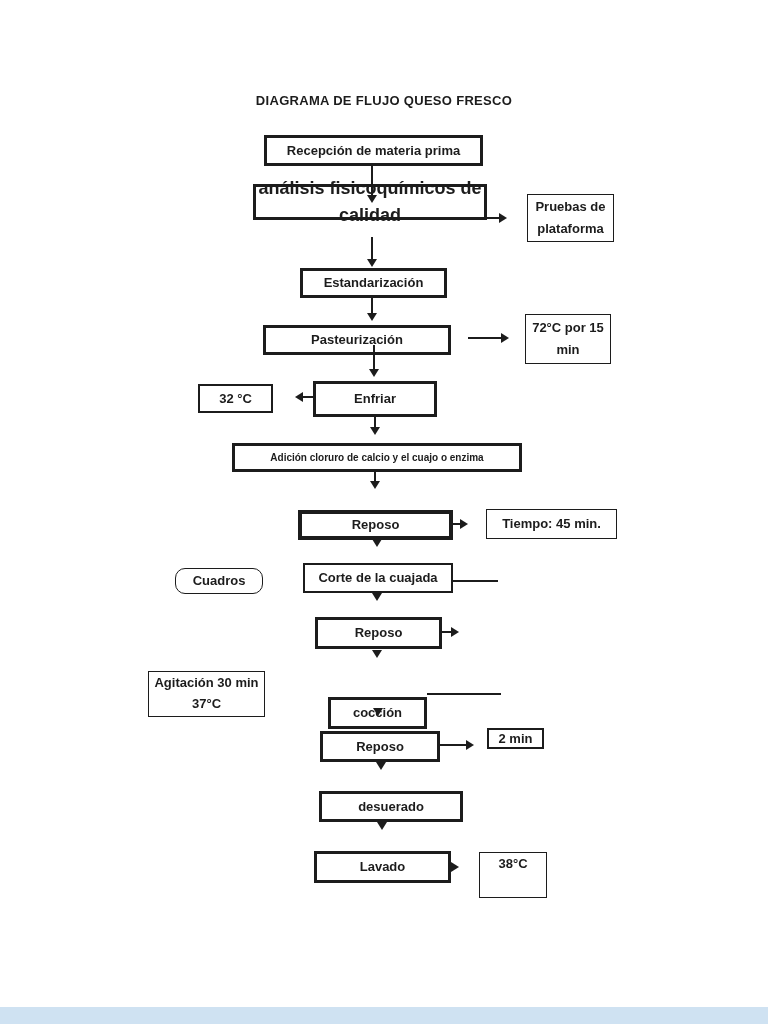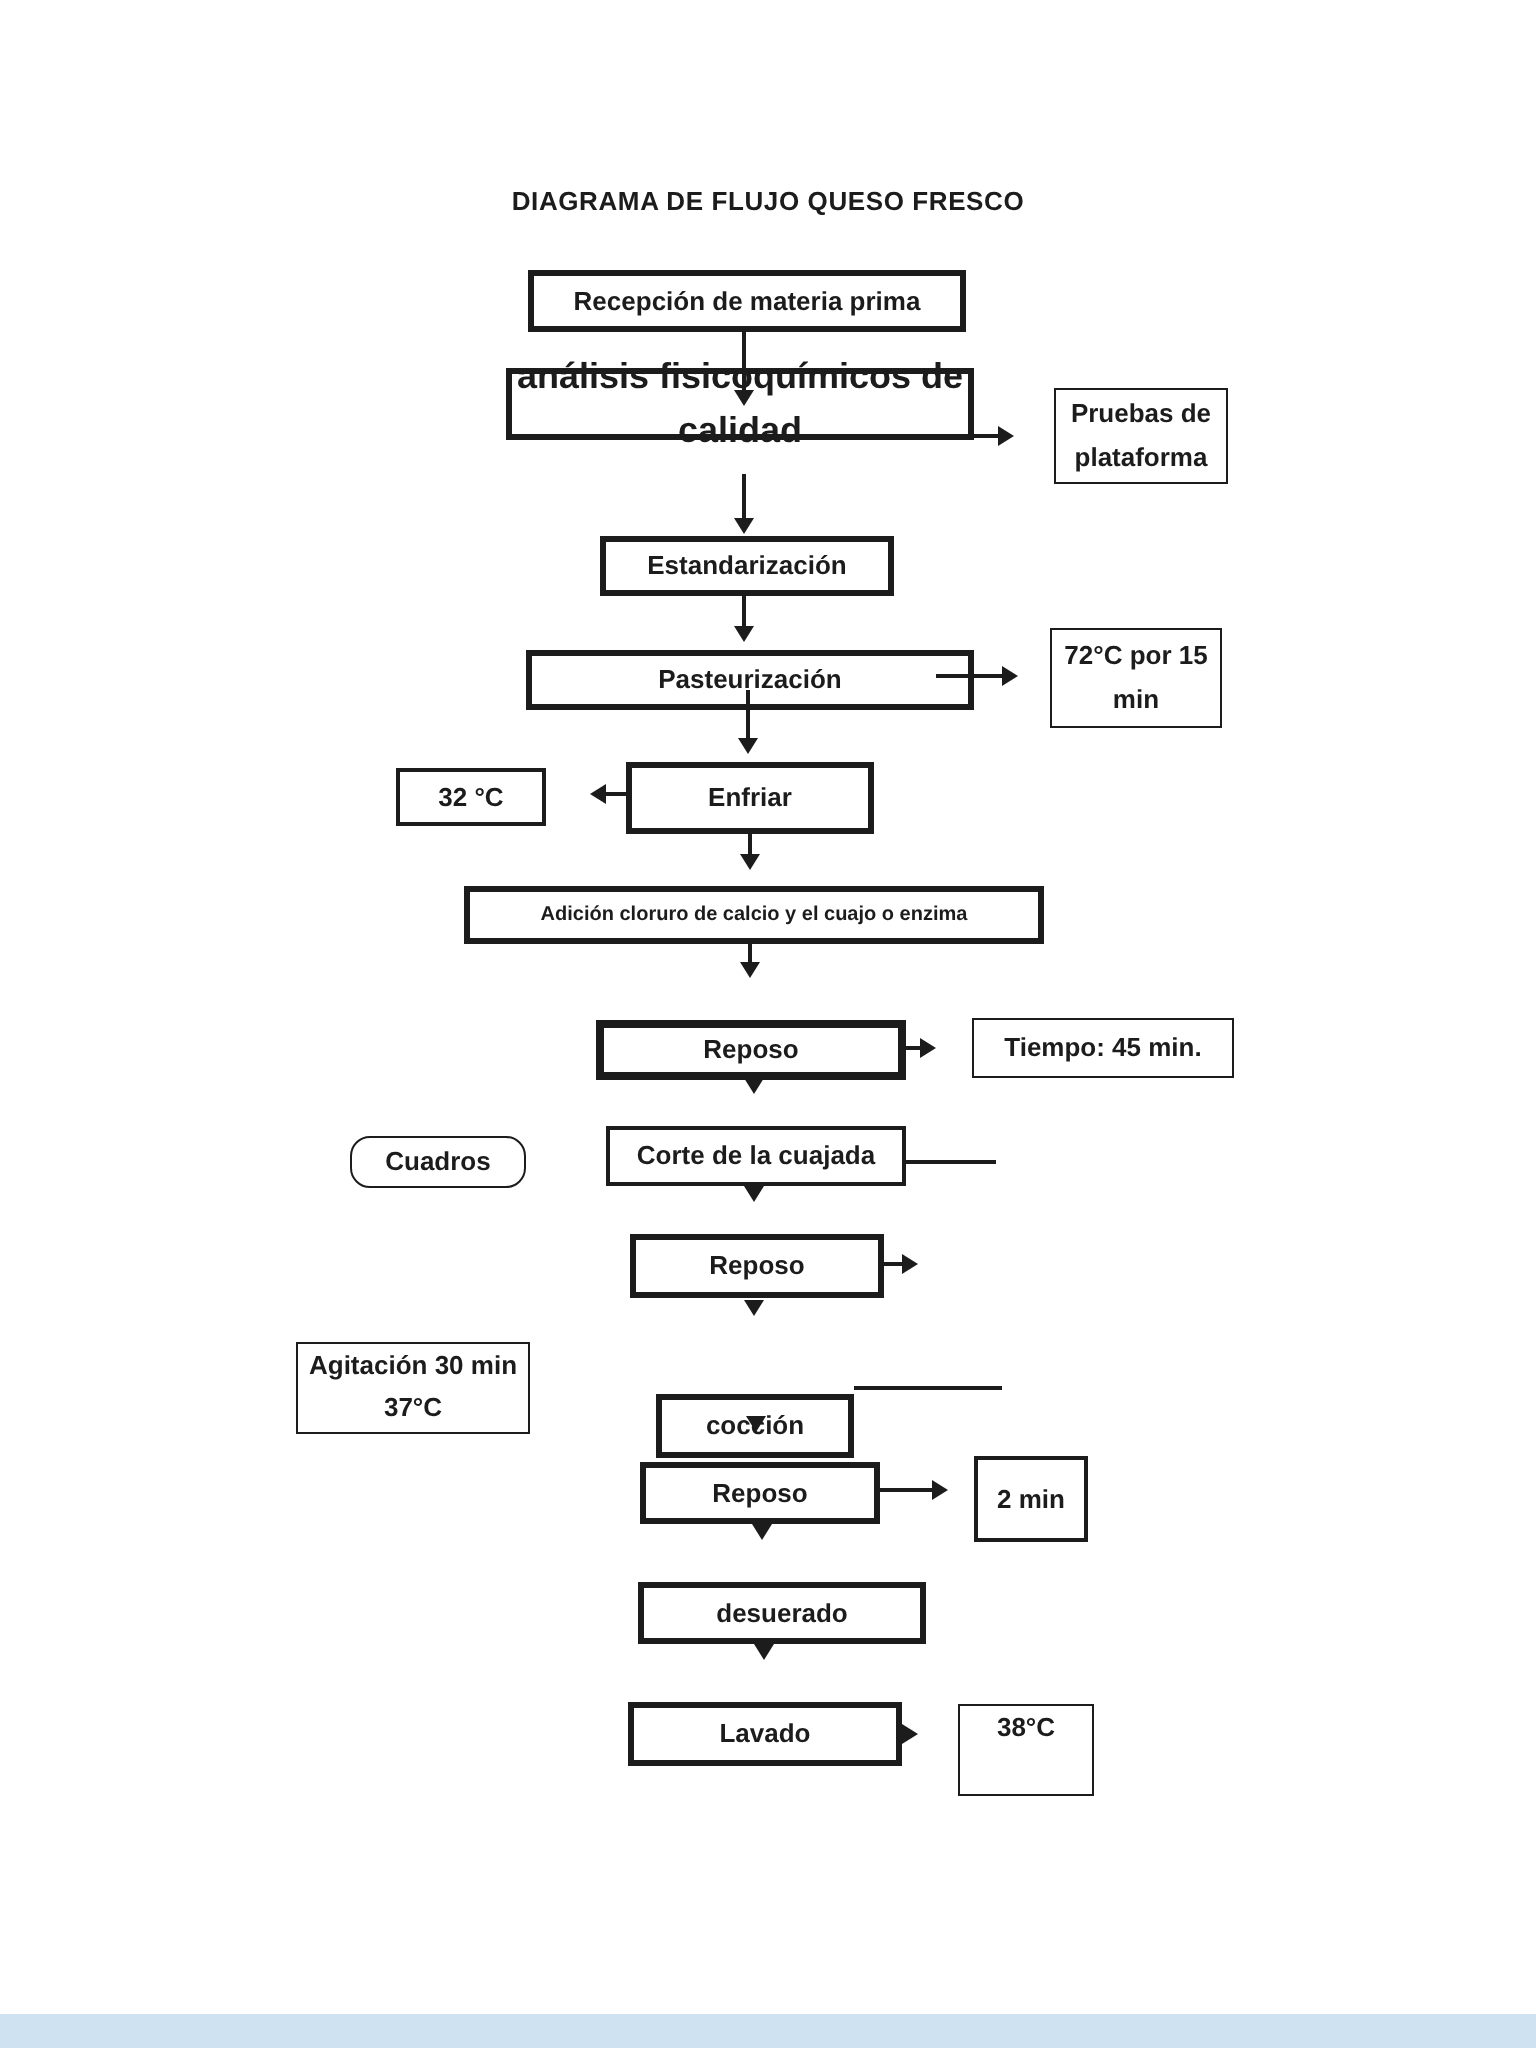--- a/index.html
+++ b/index.html
@@ -29,41 +29,41 @@
 </head>
 <body>
 
 <div id="page">
 
   <div id="doc-title">DIAGRAMA DE FLUJO QUESO FRESCO</div>
 
   <div class="box" style="left:264px;top:135px;width:219px;height:31px;">Recepción de materia prima</div>
   <div class="box" style="left:253px;top:184px;width:234px;height:36px;font-size:18px;">análisis fisicoquímicos de calidad</div>
   <div class="box" style="left:300px;top:268px;width:147px;height:30px;">Estandarización</div>
-  <div class="box" style="left:263px;top:325px;width:224px;height:30px;">Pasteurización</div>
+  <div class="box" style="left:263px;top:325px;width:188px;height:30px;">Pasteurización</div>
   <div class="box" style="left:313px;top:381px;width:124px;height:36px;">Enfriar</div>
   <div class="box" style="left:232px;top:443px;width:290px;height:29px;font-size:10px;">Adición cloruro de calcio y el cuajo o enzima</div>
   <div class="box" style="left:298px;top:510px;width:155px;height:30px;border-width:4px;">Reposo</div>
   <div class="box" style="left:303px;top:563px;width:150px;height:30px;border-width:2.5px;">Corte de la cuajada</div>
   <div class="box" style="left:315px;top:617px;width:127px;height:32px;border-width:3.5px;">Reposo</div>
   <div class="box" style="left:328px;top:676px;width:99px;height:32px;margin-top:21px;">cocción</div>
   <div class="box" style="left:320px;top:731px;width:120px;height:31px;">Reposo</div>
   <div class="box" style="left:319px;top:791px;width:144px;height:31px;">desuerado</div>
   <div class="box" style="left:314px;top:851px;width:137px;height:32px;">Lavado</div>
 
   <div class="box note" style="left:527px;top:194px;width:87px;height:48px;line-height:1.7;">Pruebas de
 plataforma</div>
   <div class="box note" style="left:525px;top:314px;width:86px;height:50px;line-height:1.7;">72°C por 15
 min</div>
   <div class="box note" style="left:198px;top:384px;width:75px;height:29px;border-width:2.5px;">32 °C</div>
   <div class="box note" style="left:486px;top:509px;width:131px;height:30px;">Tiempo: 45 min.</div>
   <div class="box note" style="left:175px;top:568px;width:88px;height:26px;border-radius:10px;">Cuadros</div>
   <div class="box note" style="left:148px;top:671px;width:117px;height:46px;line-height:1.6;">Agitación 30 min
 37°C</div>
-  <div class="box note" style="left:487px;top:728px;width:57px;height:43px;border-width:2px;">2 min</div>
+  <div class="box note" style="left:487px;top:728px;width:57px;height:21px;border-width:2px;">2 min</div>
   <div class="box note" style="left:479px;top:852px;width:68px;height:46px;align-items:flex-start;padding-top:1px;">38°C</div>
 
   <div class="vshaft" style="left:371px;top:165px;height:30px;"></div>
   <div class="ah ah-d" style="left:367px;top:195px;"></div>
 
   <div class="vshaft" style="left:371px;top:237px;height:22px;"></div>
   <div class="ah ah-d" style="left:367px;top:259px;"></div>
 
   <div class="vshaft" style="left:371px;top:298px;height:15px;"></div>
   <div class="ah ah-d" style="left:367px;top:313px;"></div>

